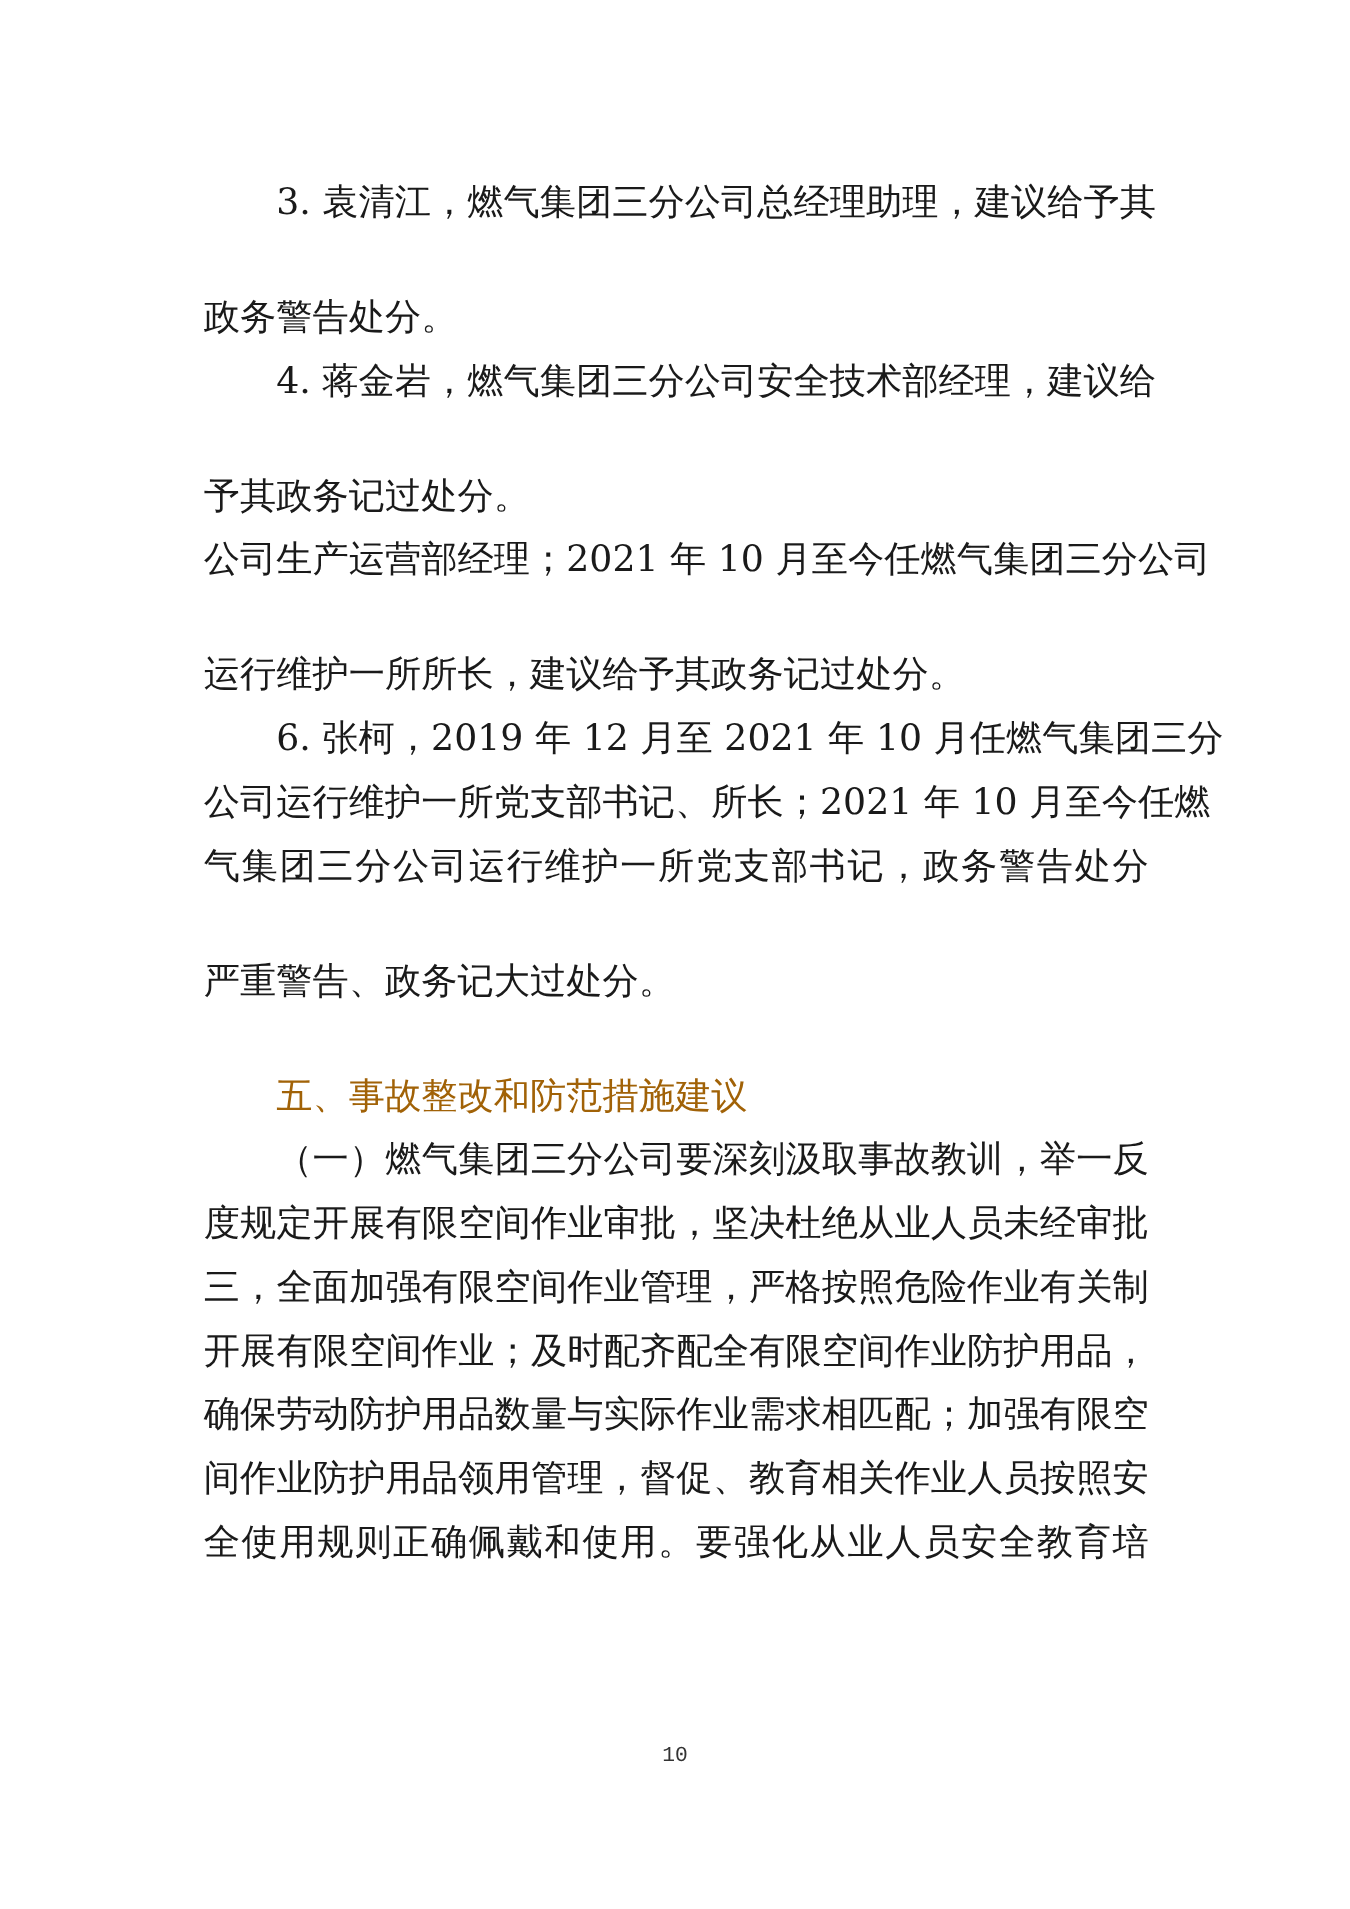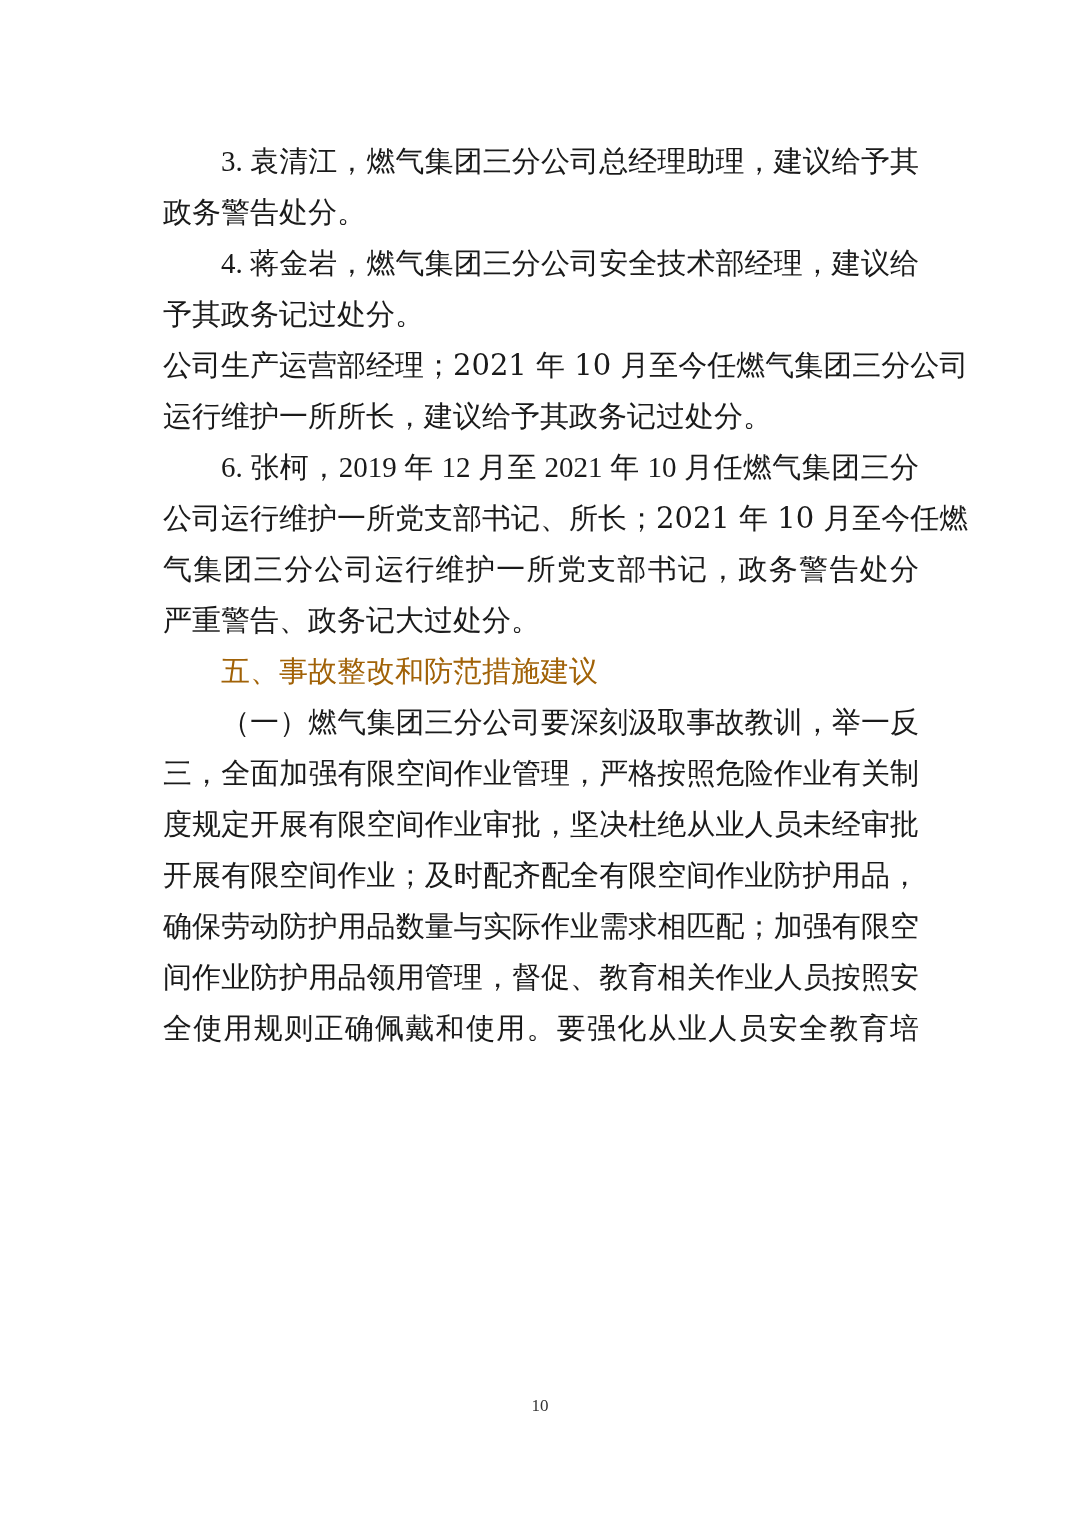--- a/index.html
+++ b/index.html
@@ -25,37 +25,37 @@
       height: 51px;
       line-height: 51px;
       font-size: 29px;
       white-space: nowrap;
       text-align: justify;
       text-align-last: justify;
       letter-spacing: 0px;
     }
     .line.last {
       text-align-last: left;
+      margin-top: 41px;
     }
     .line.indent {
       padding-left: 58px;
-      font-family: Liberation Serif, serif;
     }
     .heading {
       font-family: "DejaVu Sans", "Liberation Sans", sans-serif;
       font-weight: normal;
       color: #a16207;
     }
     .page-number {
       position: absolute;
       left: 0;
       width: 1080px;
       top: 1396px;
       text-align: center;
-      font-family: Liberation Serif, serif;
+      font-family: Liberation Mono, monospace;
       font-size: 17px;
       color: #333333;
     }
   </style>
 </head>
 <body>
 
 <div class="page">
 
   <div>
@@ -81,22 +81,22 @@
   </div>
 
 
 
   <div>
     <div class="line indent last heading">五、事故整改和防范措施建议</div>
   </div>
 
   <div>
     <div class="line indent">（一）燃气集团三分公司要深刻汲取事故教训，举一反</div>
+    <div class="line">度规定开展有限空间作业审批，坚决杜绝从业人员未经审批</div>
     <div class="line">三，全面加强有限空间作业管理，严格按照危险作业有关制</div>
-    <div class="line">度规定开展有限空间作业审批，坚决杜绝从业人员未经审批</div>
     <div class="line">开展有限空间作业；及时配齐配全有限空间作业防护用品，</div>
     <div class="line">确保劳动防护用品数量与实际作业需求相匹配；加强有限空</div>
     <div class="line">间作业防护用品领用管理，督促、教育相关作业人员按照安</div>
     <div class="line">全使用规则正确佩戴和使用。要强化从业人员安全教育培</div>
   </div>
 
 </div>
 
 <div class="page-number">10</div>
 

